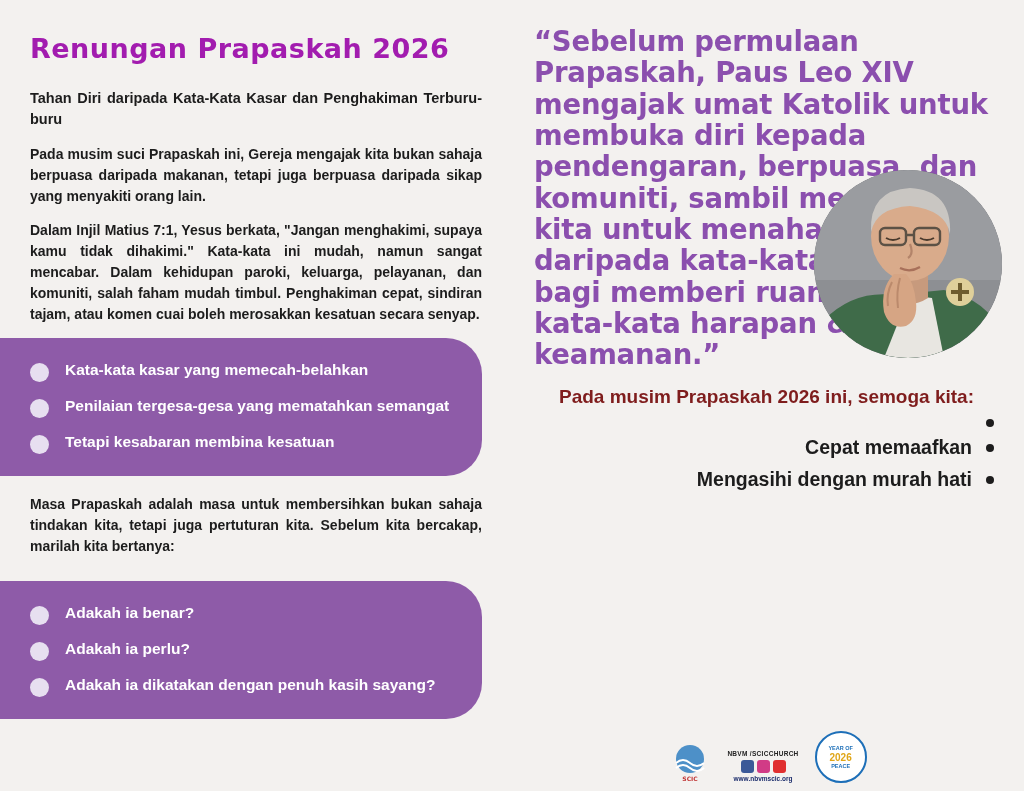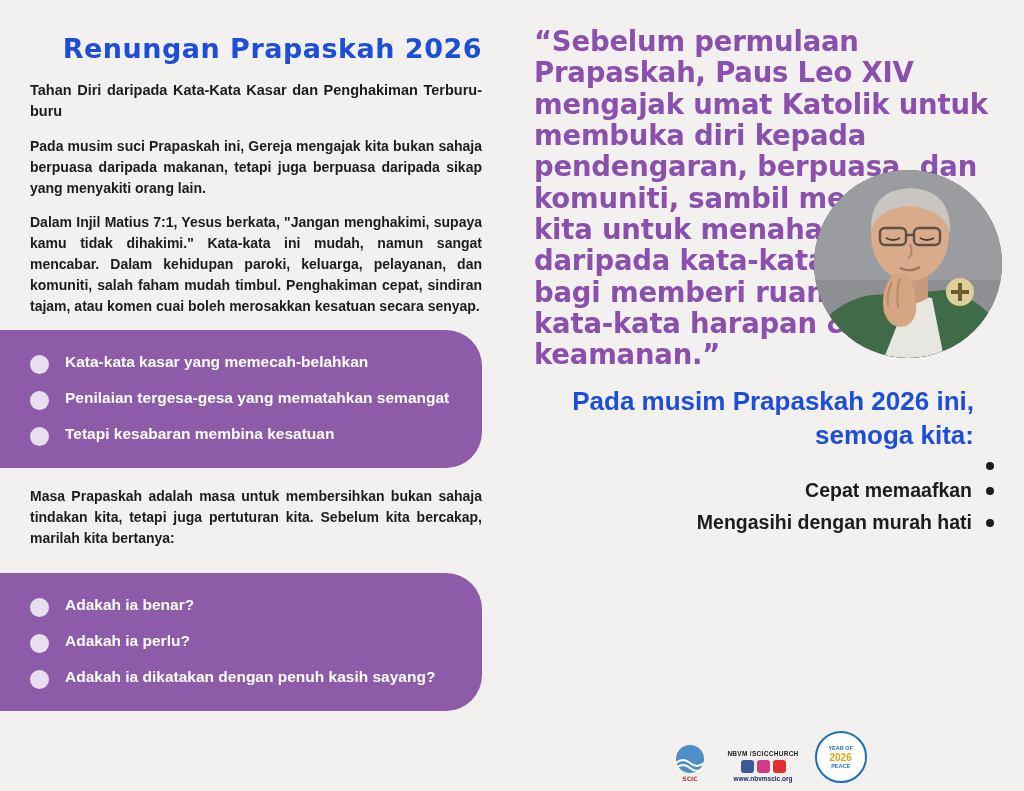--- a/index.html
+++ b/index.html
@@ -30,24 +30,23 @@
     box-sizing: border-box;
   }
   .left-inner {
     padding: 34px 30px 0 30px;
   }
   .main-title {
     font-family: "DejaVu Sans", sans-serif;
     font-weight: bold;
     font-size: 27px;
     letter-spacing: 0.5px;
-    color: #1d4ed8;
-    margin: 0 0 16px 0;
+    color: #a21caf;
+    margin: 0 0 24px 0;
     line-height: 1.1;
-    text-align: right;
   }
   .subtitle {
     font-size: 14.5px;
     font-weight: bold;
     color: #1c1c1c;
     line-height: 1.45;
     margin: 0 0 14px 0;
     text-align: justify;
   }
   .para {
@@ -128,23 +127,23 @@
     overflow: hidden;
     background: #6d6f74;
   }
   .pope-photo svg {
     display: block;
   }
 
   .closing-lead {
     margin-top: 14px;
     text-align: right;
-    font-size: 26px;
-    font-weight: bold;
-    color: #1d4ed8;
+    font-size: 19px;
+    font-weight: bold;
+    color: #7f1d1d;
     line-height: 1.3;
     padding-right: 26px;
   }
   .closing-list {
     margin-top: 10px;
     padding-right: 6px;
   }
   .closing-row {
     display: flex;
     align-items: center;

